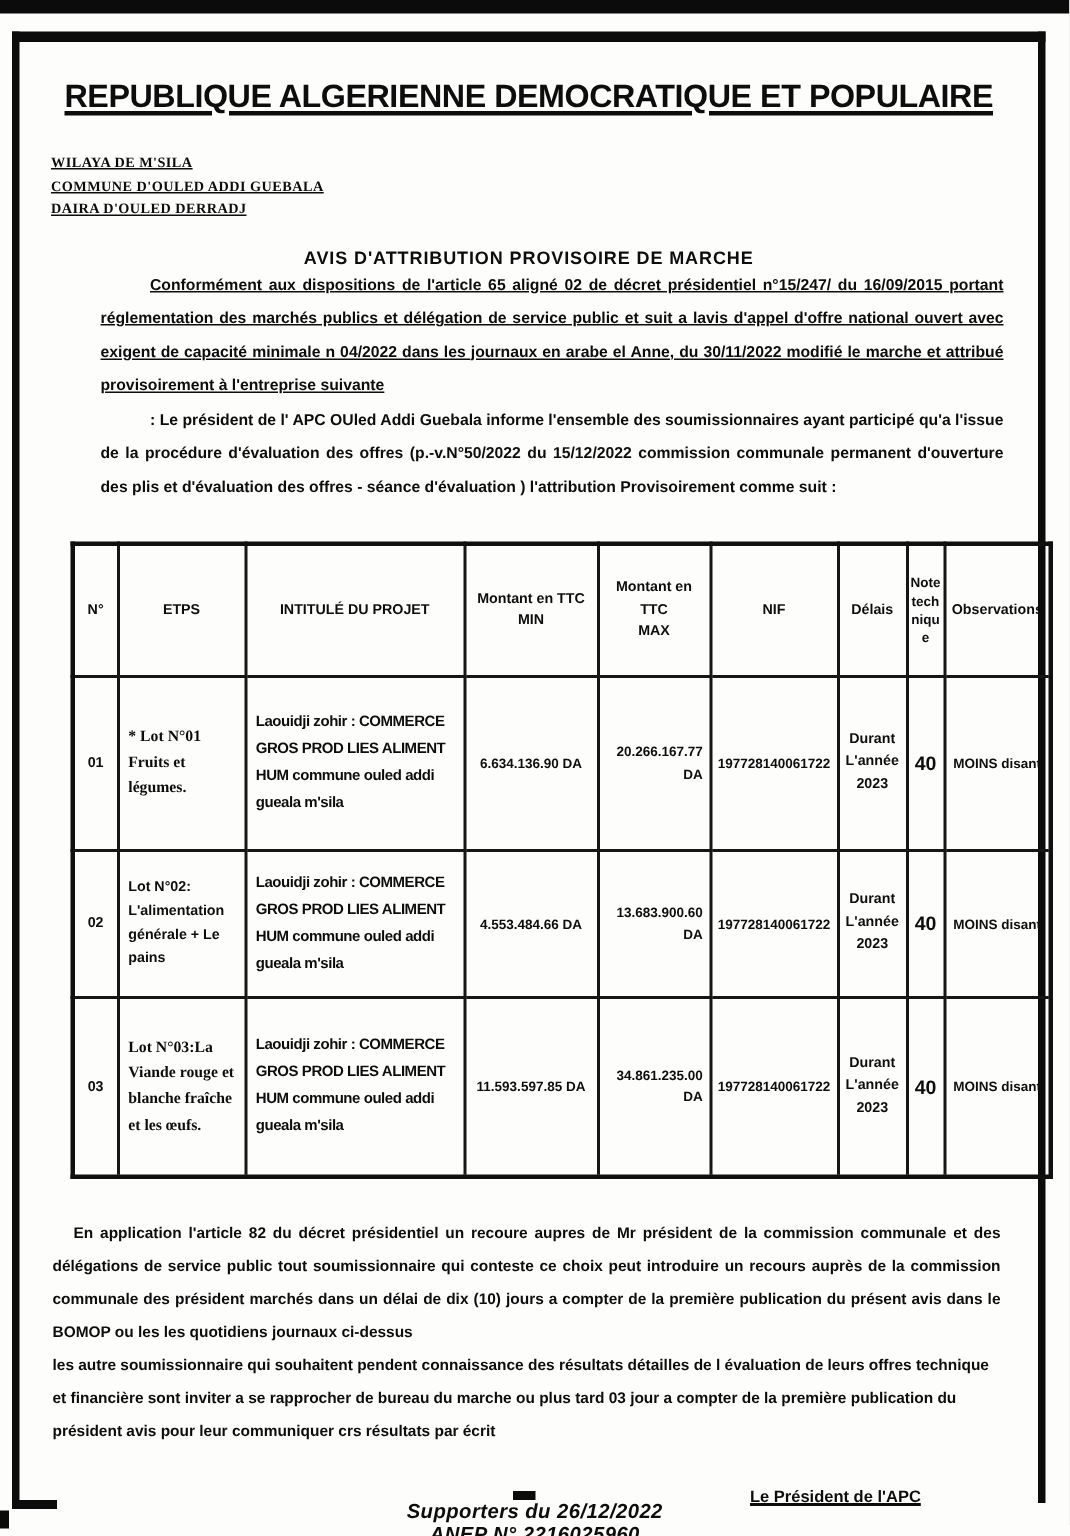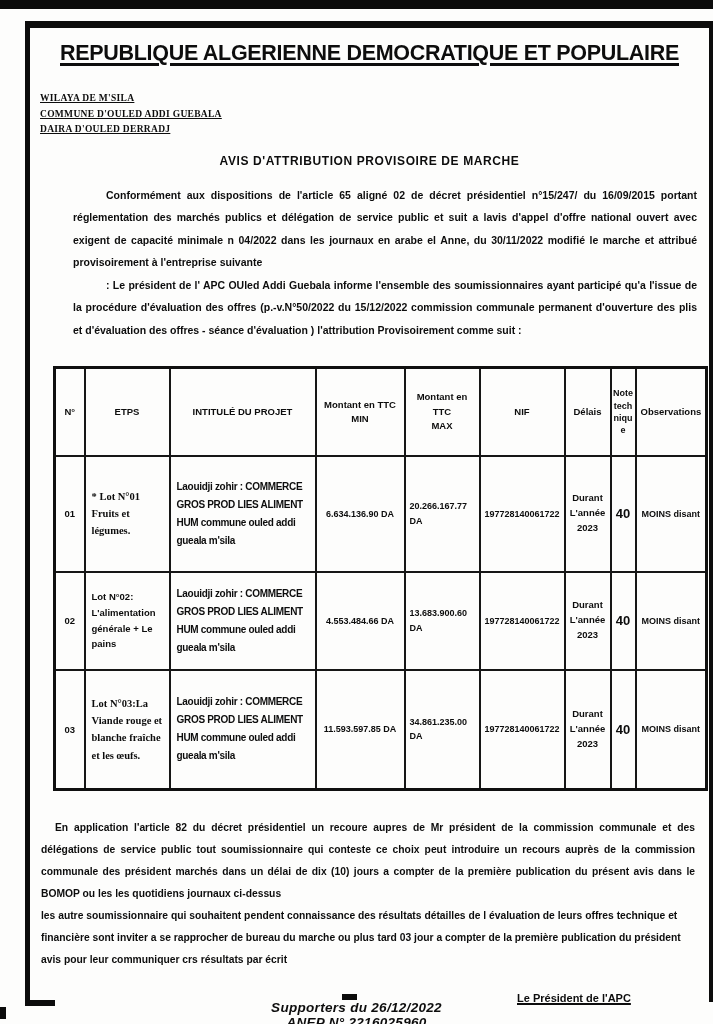--- a/index.html
+++ b/index.html
@@ -4,49 +4,49 @@
 <style>
   html,body{margin:0;padding:0;background:#e9e9e7;}
   .scan{
     position:relative;width:713px;height:1024px;margin:0 auto;
     background:#fdfdfc;overflow:hidden;color:#0d0d0d;
     font-family:"Liberation Sans",sans-serif;
   }
   .topbar{position:absolute;top:0;left:0;width:713px;height:9px;background:#0b0b0b;}
   .bottomnub{position:absolute;top:1007px;left:0;width:6px;height:12px;background:#0b0b0b;}
   .frame{
-    position:absolute;left:25px;top:21px;width:689px;height:981px;
+    position:absolute;left:8px;top:21px;width:689px;height:981px;
     border:5px solid #0c0c0c;border-top-width:7px;border-bottom:none;
-    box-sizing:border-box;padding:4px;
+    box-sizing:border-box;padding:15px;
   }
   .frame::after{content:"";position:absolute;left:-5px;bottom:-4px;width:30px;height:6px;background:#0c0c0c;}
   .doc-title{margin-top:9px;text-align:center;font-size:21.5px;font-weight:800;letter-spacing:-0.3px;}
   .doc-title span{text-decoration:underline;text-decoration-thickness:2.5px;text-underline-offset:3px;}
   .org{margin:25px 4px 0 6px;font-family:Liberation Serif, serif;}
   .org div{font-size:9.5px;font-weight:bold;text-decoration:underline;line-height:15.5px;letter-spacing:0.3px;}
   .notice-title{margin-top:16px;text-align:center;font-size:12px;font-weight:bold;letter-spacing:0.6px;}
   .para{font-weight:bold;}
   .p1,.p2{margin:0 8px 0 39px;font-size:10.5px;line-height:22.5px;text-align:justify;}
-  .p1{margin-top:16px;text-indent:33px;}
+  .p1{text-indent:33px;text-decoration:underline;}
   .p2{text-indent:33px;}
   table.awards{
     margin:25px 0 0 19px;border-collapse:collapse;table-layout:fixed;width:652px;
     border:3px solid #101010;
   }
   .awards th,.awards td{border:2px solid #161616;font-weight:bold;vertical-align:middle;padding:3px 4px;box-sizing:border-box;overflow:hidden;}
   .awards thead th{height:88px;font-size:9.5px;text-align:center;white-space:pre-line;line-height:1.5;}
   .awards th.note-col{word-break:break-all;font-size:9px;line-height:1.35;padding:2px 1px;}
   .awards .nif-b{border-left-style:dotted;}
   tr.r1 td{height:116px;} tr.r2 td{height:98px;} tr.r3 td{height:120px;}
   td.num{text-align:center;font-size:9.5px;border-radius:14px;}
   td.etps{font-size:9.5px;line-height:1.65;padding-left:6px;}
   td.etps.serif{font-family:"Liberation Serif",serif;font-size:10.5px;}
   td.intit{font-size:10px;line-height:1.8;letter-spacing:-0.3px;padding-left:6px;}
   td.min{font-size:9px;text-align:center;white-space:nowrap;}
-  td.max{font-size:9px;line-height:1.6;}
+  td.max{font-size:9px;line-height:1.6;text-align:right;}
   td.nifc{font-size:9px;text-align:center;white-space:nowrap;padding:0 1px;}
   td.delais{font-size:9.5px;text-align:center;line-height:1.55;}
   td.note{font-size:13px;text-align:center;}
   td.obs{font-size:9px;text-align:center;white-space:nowrap;padding:0 2px;}
   .p3{margin:26px 10px 0 7px;font-size:10.3px;line-height:22px;text-indent:14px;text-align:justify;}
   .p4{margin:0 10px 0 7px;font-size:10.3px;line-height:22px;}
   .signature{
     position:absolute;top:964px;left:487px;font-size:11px;font-weight:bold;
     text-decoration:underline;text-decoration-thickness:1.5px;
   }

